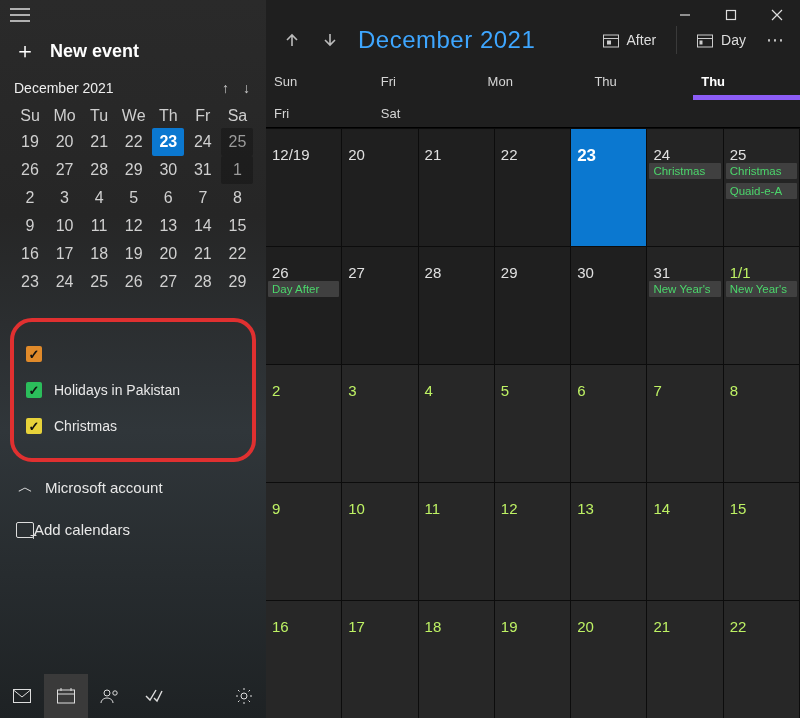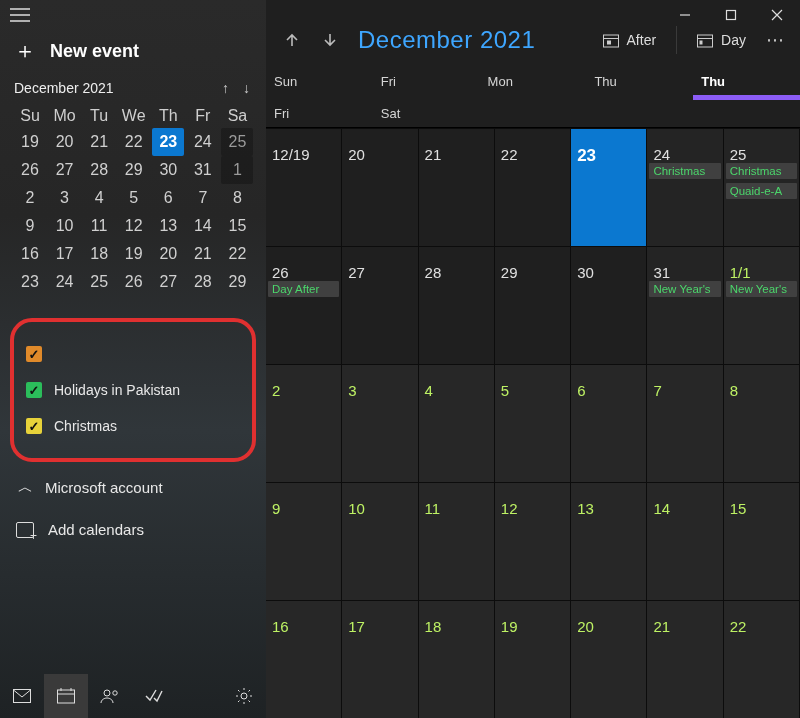--- a/index.html
+++ b/index.html
@@ -23,21 +23,21 @@
   .mini-grid .dc.other { color: #9a9a9a; background: rgba(0,0,0,0.25); }
   .mini-grid .dc.sel { background: #0b78d0; color: #fff; font-weight: 600; }
   
   .cal-list { position: relative; margin: 14px 10px 4px 10px; padding: 14px 10px; border: 4px solid #e03030; border-radius: 22px; }
   .cal-item { display: flex; align-items: center; gap: 12px; padding: 10px 2px; font-size: 14px; cursor: pointer; }
   .chk { width: 16px; height: 16px; border-radius: 2px; display: flex; align-items: center; justify-content: center; font-size: 13px; font-weight: 700; color: #111; }
   .chk.orange { background: #e08a2a; }
   .chk.green  { background: #2bbd5b; }
   .chk.yellow { background: #e7d23a; }
   .acct { display: flex; align-items: center; gap: 12px; padding: 12px 18px; font-size: 15px; cursor: pointer; }
-  .addcal { display: flex; align-items: center; gap: 14px; padding: 12px 16px; font-size: 15px; cursor: pointer; }
+  .addcal { display: flex; align-items: center; padding: 12px 16px; font-size: 15px; cursor: pointer; }
   .addcal-icon { width: 18px; height: 16px; border: 1.5px solid #ddd; position: relative; border-radius: 2px; }
   .addcal-icon::after { content: "+"; position: absolute; right: -4px; bottom: -6px; font-size: 12px; color: #ddd; }
   .bottom-bar { margin-top: auto; height: 44px; display: flex; align-items: center; }
   .bottom-bar .btn { width: 44px; height: 44px; display: flex; align-items: center; justify-content: center; cursor: pointer; color: #ddd; }
   .bottom-bar .btn.active { background: #3a3a3a; }
   .bottom-bar .spacer { flex: 1; }
   
   .main { flex: 1; display: flex; flex-direction: column; background: #1f1f1f; position: relative; }
   .winctrls { position: absolute; top: 0; right: 0; height: 30px; display: flex; }
   .winctrls .wc { width: 46px; height: 30px; display: flex; align-items: center; justify-content: center; cursor: pointer; color: #ddd; }

